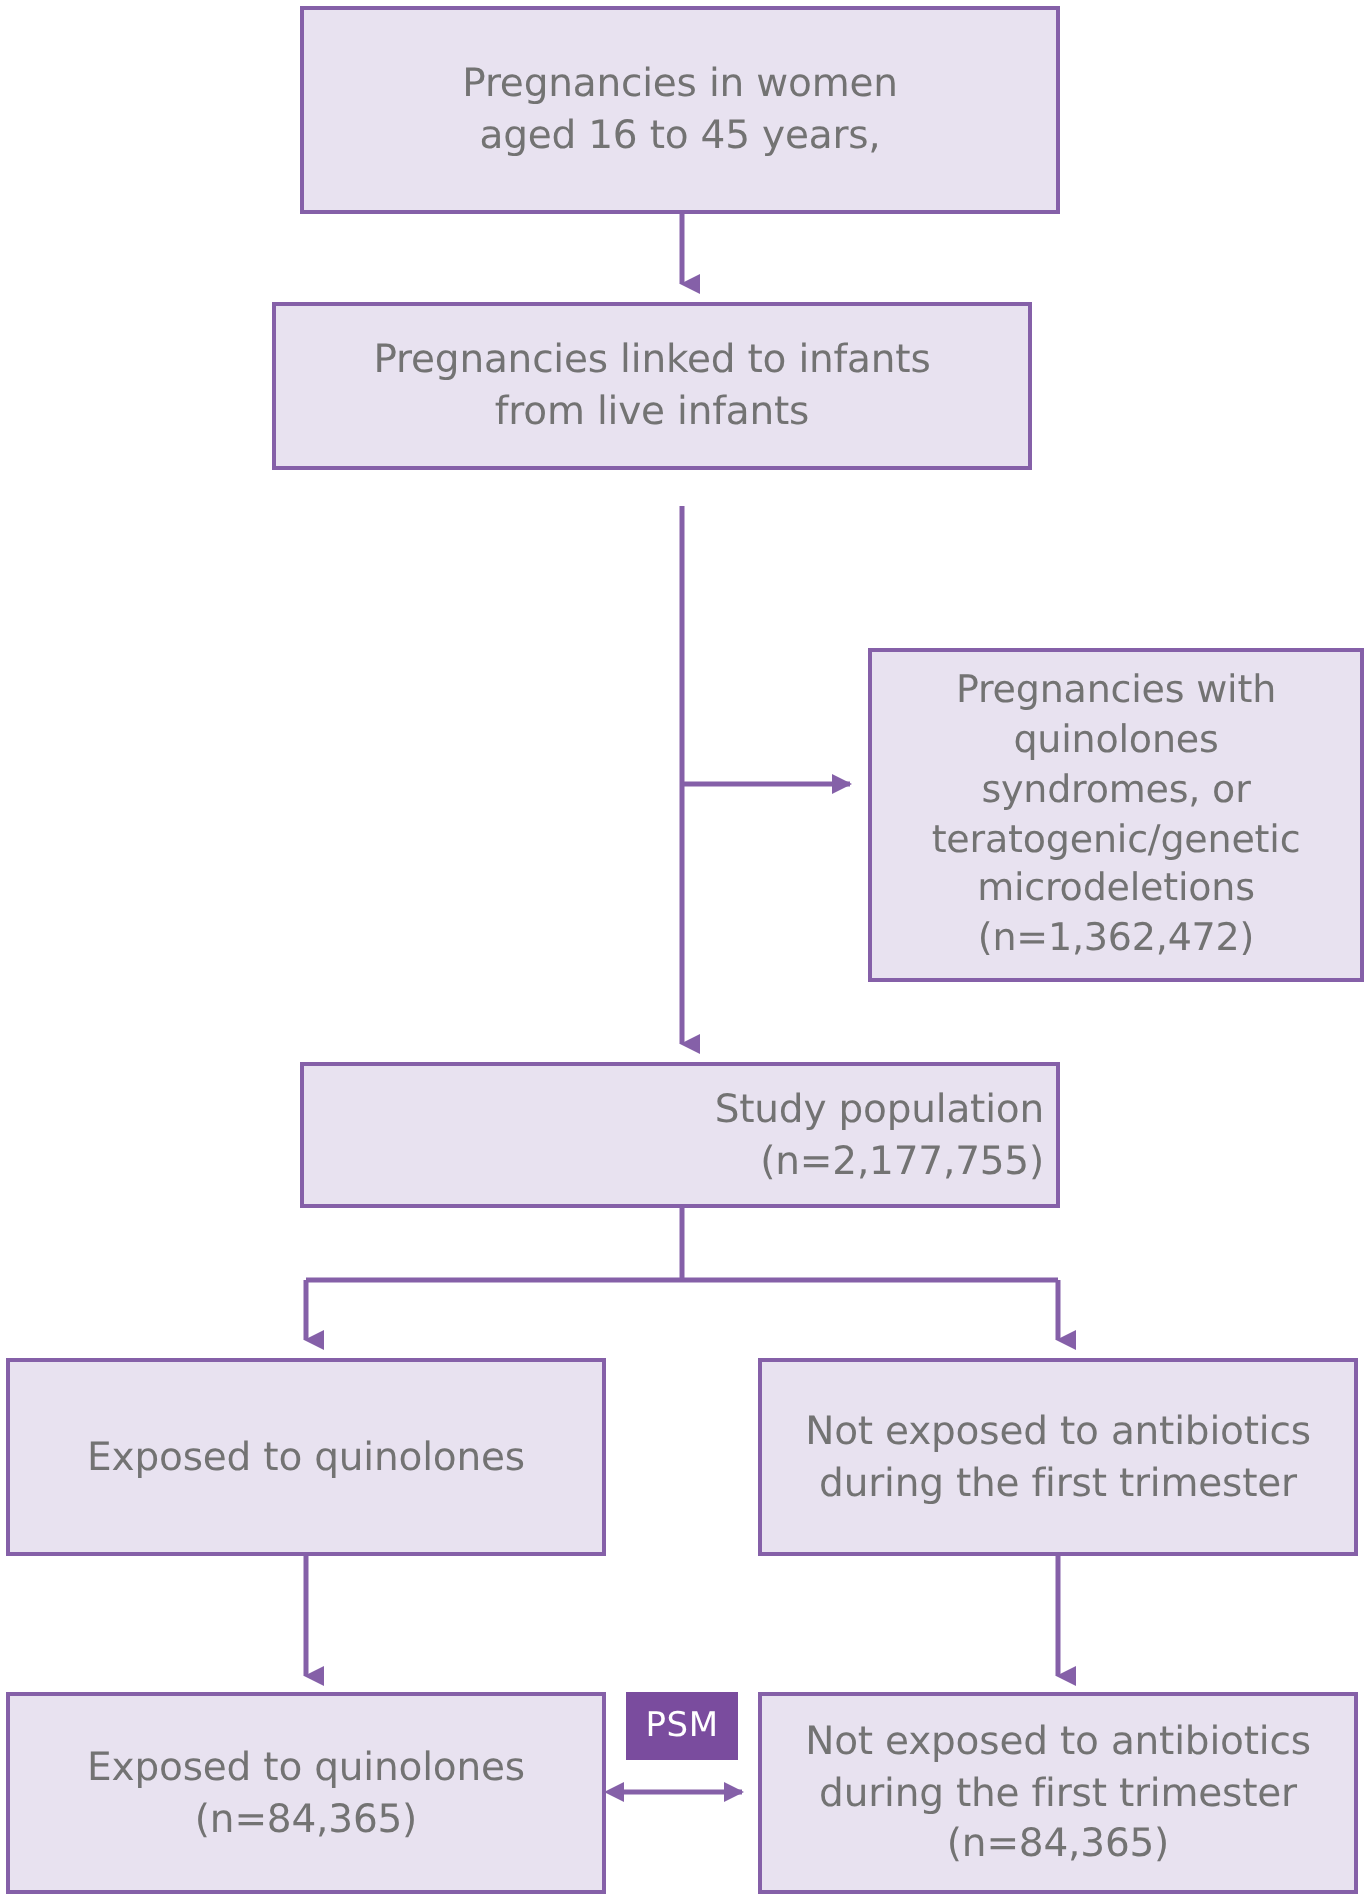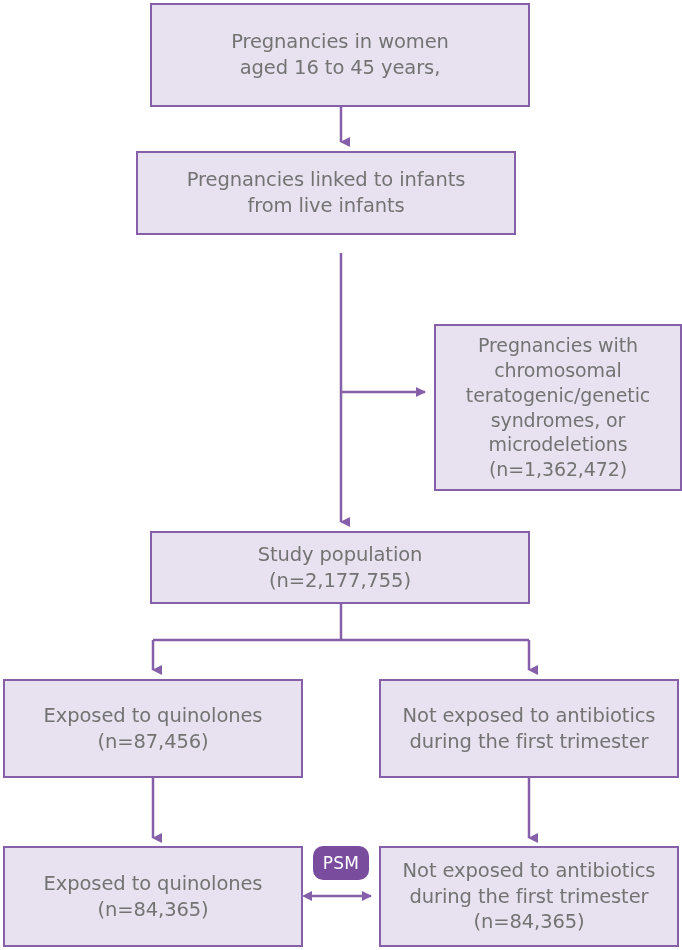--- a/index.html
+++ b/index.html
@@ -43,41 +43,40 @@
   }
   .node .line {
     display: block;
     white-space: nowrap;
   }
   
   #node-source      { left:150px; top:3px;   width:380px; height:104px; }
   #node-linked      { left:136px; top:151px; width:380px; height:84px;text-align:center; }
   #node-excluded    { left:434px; top:283px; width:248px; height:167px;
                       font-size:19px; line-height:1.30;margin-top:41px; }
-  #node-study       { left:150px; top:531px; width:380px; height:73px; }
+  #node-study       { left:150px; top:531px; width:380px; height:73px;align-items:flex-end; }
   #node-exposed1    { left:3px;   top:679px; width:300px; height:99px; }
   #node-notexposed1 { left:379px; top:679px; width:300px; height:99px; }
   #node-exposed2    { left:3px;   top:846px; width:300px; height:101px; }
   #node-notexposed2 { left:379px; top:846px; width:300px; height:101px; }
 
   .psm-badge {
     position: absolute;
     left: 313px;
     top: 846px;
     width: 56px;
     height: 34px;
     background: #7A4C9E;
     color: #ffffff;
     display: flex;
     align-items: center;
     justify-content: center;
     font-size: 17px;
     letter-spacing: 0.3px;
     box-sizing: border-box;
-    border-radius: 10px;
   }
 </style>
 </head>
 <body>
 
 <div id="flow">
 
   <svg class="svg-layer" viewBox="0 0 682 950" width="682" height="950">
     <defs>
       <marker id="arrow-down" markerWidth="12" markerHeight="12" refX="5" refY="9" orient="auto" markerUnits="userSpaceOnUse">
@@ -114,35 +113,34 @@
     <span class="line">aged 16 to 45 years,</span>
   </div>
 
   <div class="node" id="node-linked">
     <span class="line">Pregnancies linked to infants</span>
     <span class="line">from live infants</span>
   </div>
 
   <div class="node" id="node-excluded">
     <span class="line">Pregnancies with</span>
-    <span class="line">chromosomal</span>
+    <span class="line">quinolones</span>
+    <span class="line">syndromes, or</span>
     <span class="line">teratogenic/genetic</span>
-    <span class="line">syndromes, or</span>
     <span class="line">microdeletions</span>
     <span class="line">(n=1,362,472)</span>
   </div>
 
   <div class="node" id="node-study">
     <span class="line">Study population</span>
     <span class="line">(n=2,177,755)</span>
   </div>
 
   <div class="node" id="node-exposed1">
     <span class="line">Exposed to quinolones</span>
-    <span class="line">(n=87,456)</span>
   </div>
 
   <div class="node" id="node-notexposed1">
     <span class="line">Not exposed to antibiotics</span>
     <span class="line">during the first trimester</span>
   </div>
 
   <div class="node" id="node-exposed2">
     <span class="line">Exposed to quinolones</span>
     <span class="line">(n=84,365)</span>

